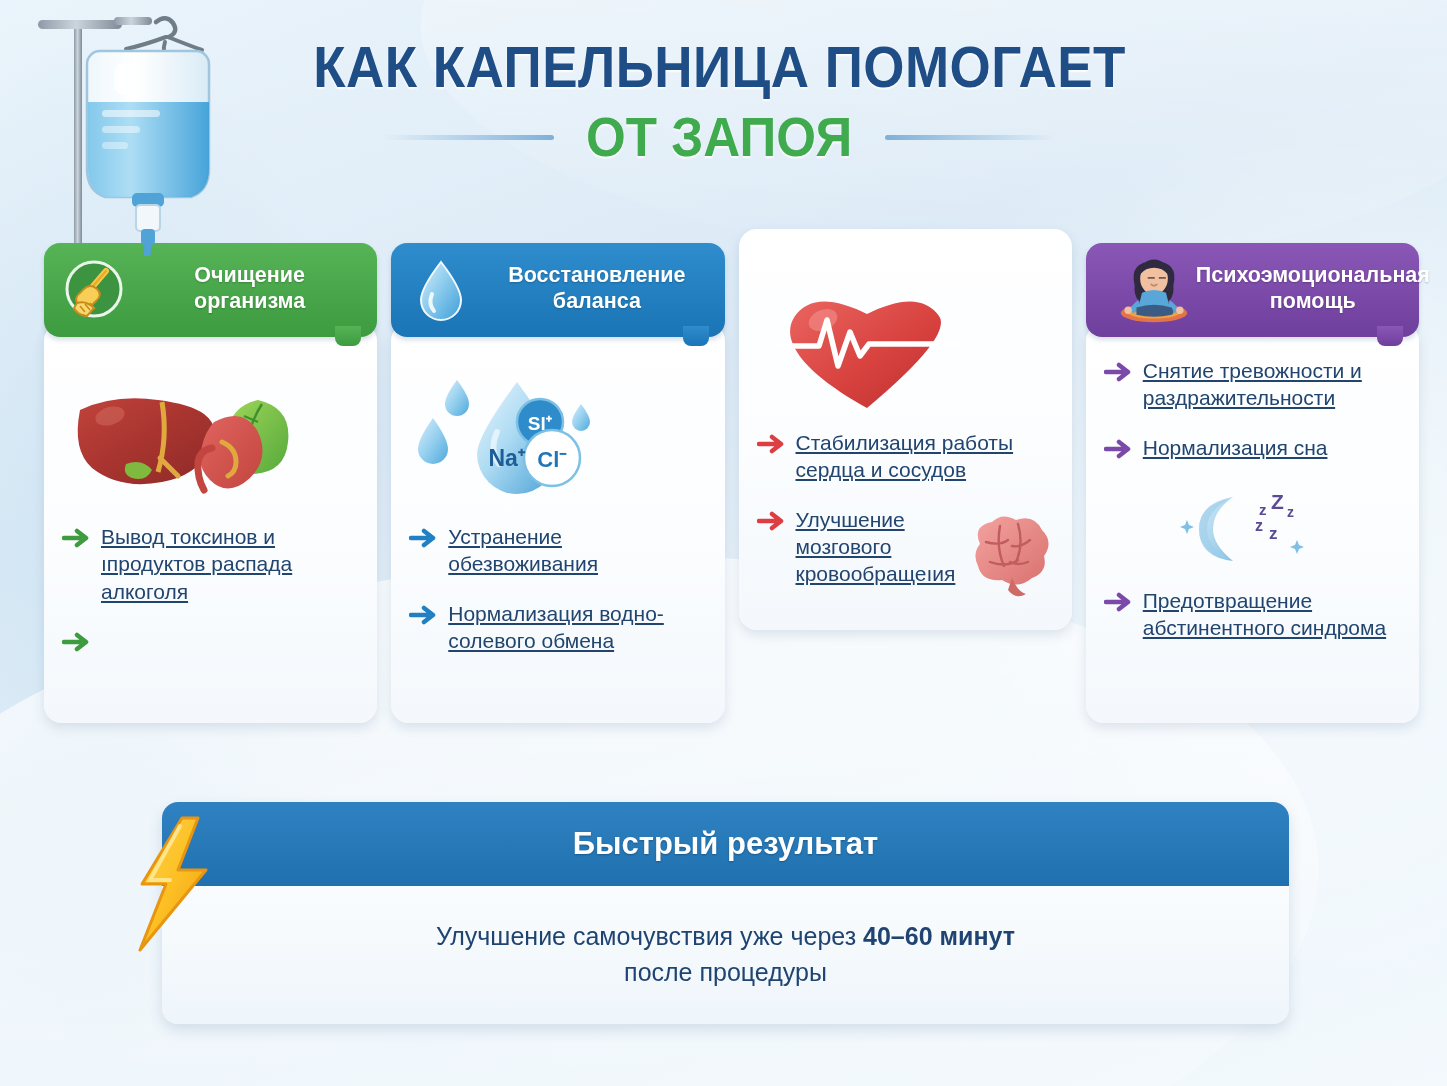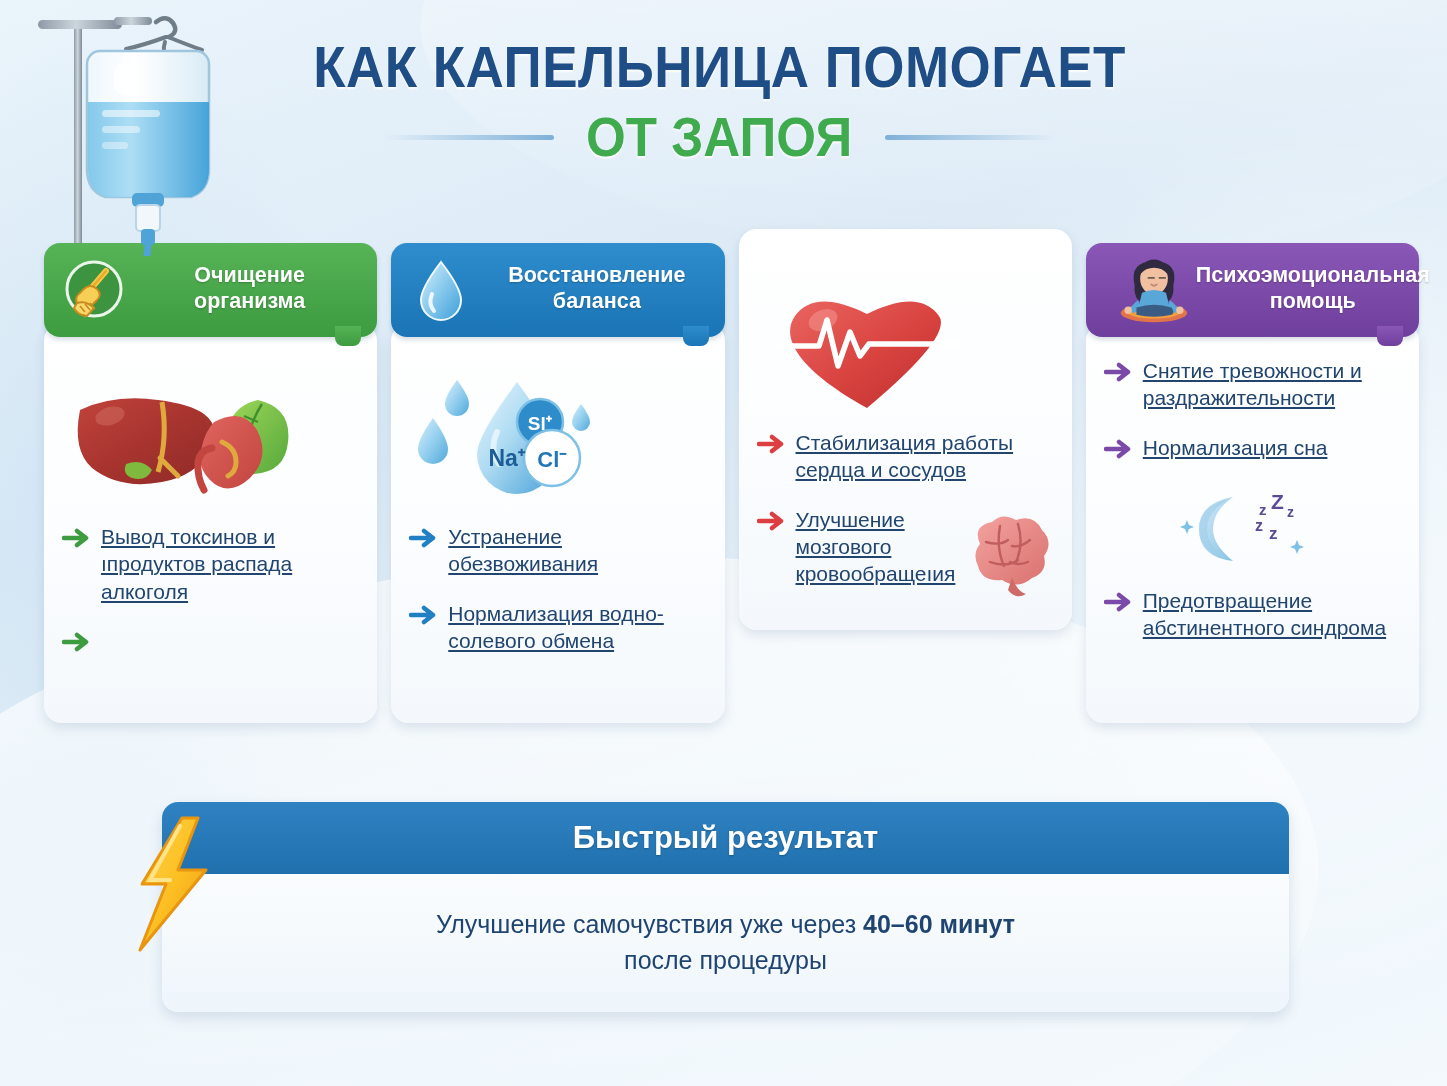--- a/index.html
+++ b/index.html
@@ -96,21 +96,21 @@
   .banner {
     position: absolute; left: 162px; right: 158px; top: 802px; z-index: 5;
     border-radius: 16px;
     background: linear-gradient(180deg, #ffffff 0%, #f6fafd 60%, #eef5fb 100%);
     box-shadow: 0 6px 14px rgba(50,85,130,.16);
     overflow: visible;
   }
   .banner-head {
     background: linear-gradient(180deg, #2f82c2 0%, #2070ae 100%);
     border-radius: 16px 16px 0 0;
-    height: 72px; display: flex; align-items: center; justify-content: center;
+    height: 84px; display: flex; align-items: center; justify-content: center;
     position: relative;
   }
   .banner-head-text {
     color: #fff; font-size: 31px; font-weight: 700;
     text-shadow: 0 1px 2px rgba(0,0,0,.25);
   }
   .banner-body { padding: 34px 40px 34px 40px; text-align: center; }
   .banner-line1 { font-size: 25px; color: #1f4471; line-height: 1.35; }
   .banner-line1 b { font-weight: 700; }
   .banner-line2 { font-size: 25px; color: #1f4471; line-height: 1.45; }

